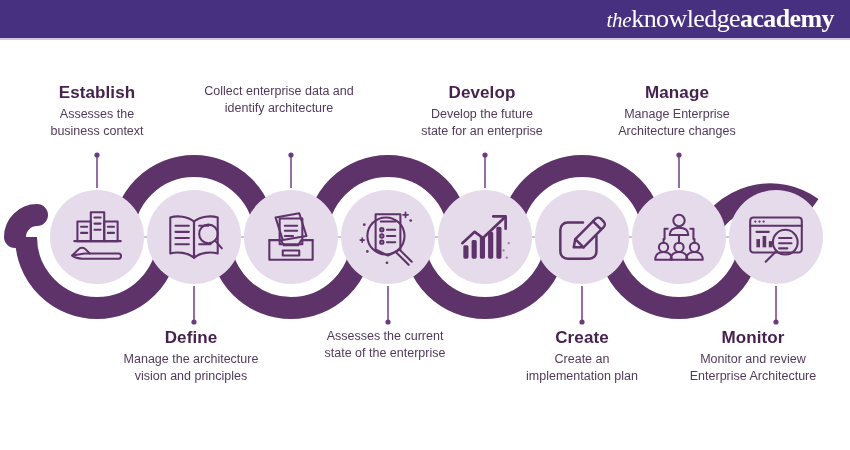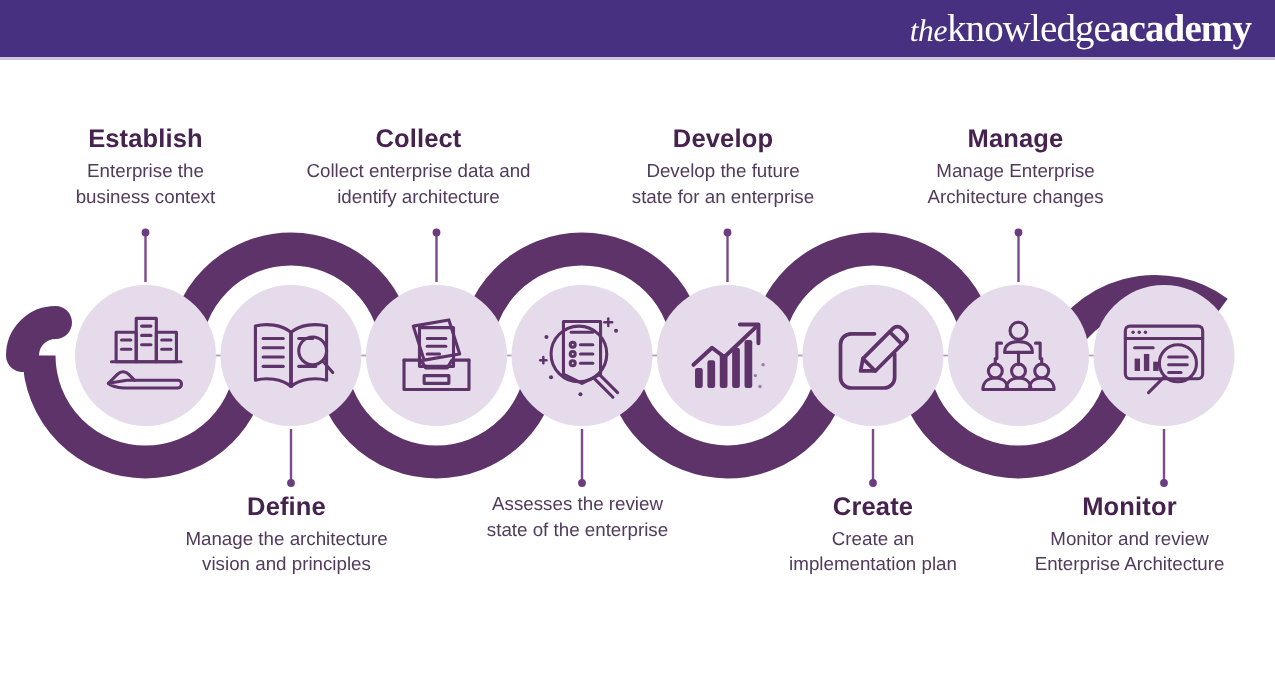--- a/index.html
+++ b/index.html
@@ -293,27 +293,26 @@
     </g>
     <g>
       <circle cx="776" cy="237" r="47" fill="#e6dbeb"></circle>
       <use href="#ic-dashboard-magnifier" x="743" y="204" width="66" height="66"></use>
     </g>
   </svg>
 
   <div class="label top" style="left:-3px;top:83px;">
     <div class="title">Establish</div>
     <div class="desc">
-      <span>Enterprise the</span><br>
+      <span>Assesses the</span><br>
       <span>business context</span>
     </div>
   </div>
 
   <div class="label top" style="left:179px;top:83px;">
-    <div class="title">Collect</div>
     <div class="desc">
       <span>Collect enterprise data and</span><br>
       <span>identify architecture</span>
     </div>
   </div>
 
   <div class="label top" style="left:577px;top:83px;">
     <div class="title">Manage</div>
     <div class="desc">
       <span>Manage Enterprise</span><br>
@@ -332,21 +331,21 @@
   <div class="label bottom" style="left:91px;top:328px;">
     <div class="title">Define</div>
     <div class="desc">
       <span>Manage the architecture</span><br>
       <span>vision and principles</span>
     </div>
   </div>
 
   <div class="label bottom" style="left:285px;top:328px;">
     <div class="desc">
-      <span>Assesses the review</span><br>
+      <span>Assesses the current</span><br>
       <span>state of the enterprise</span>
     </div>
   </div>
 
   <div class="label bottom" style="left:482px;top:328px;">
     <div class="title">Create</div>
     <div class="desc">
       <span>Create an</span><br>
       <span>implementation plan</span>
     </div>

